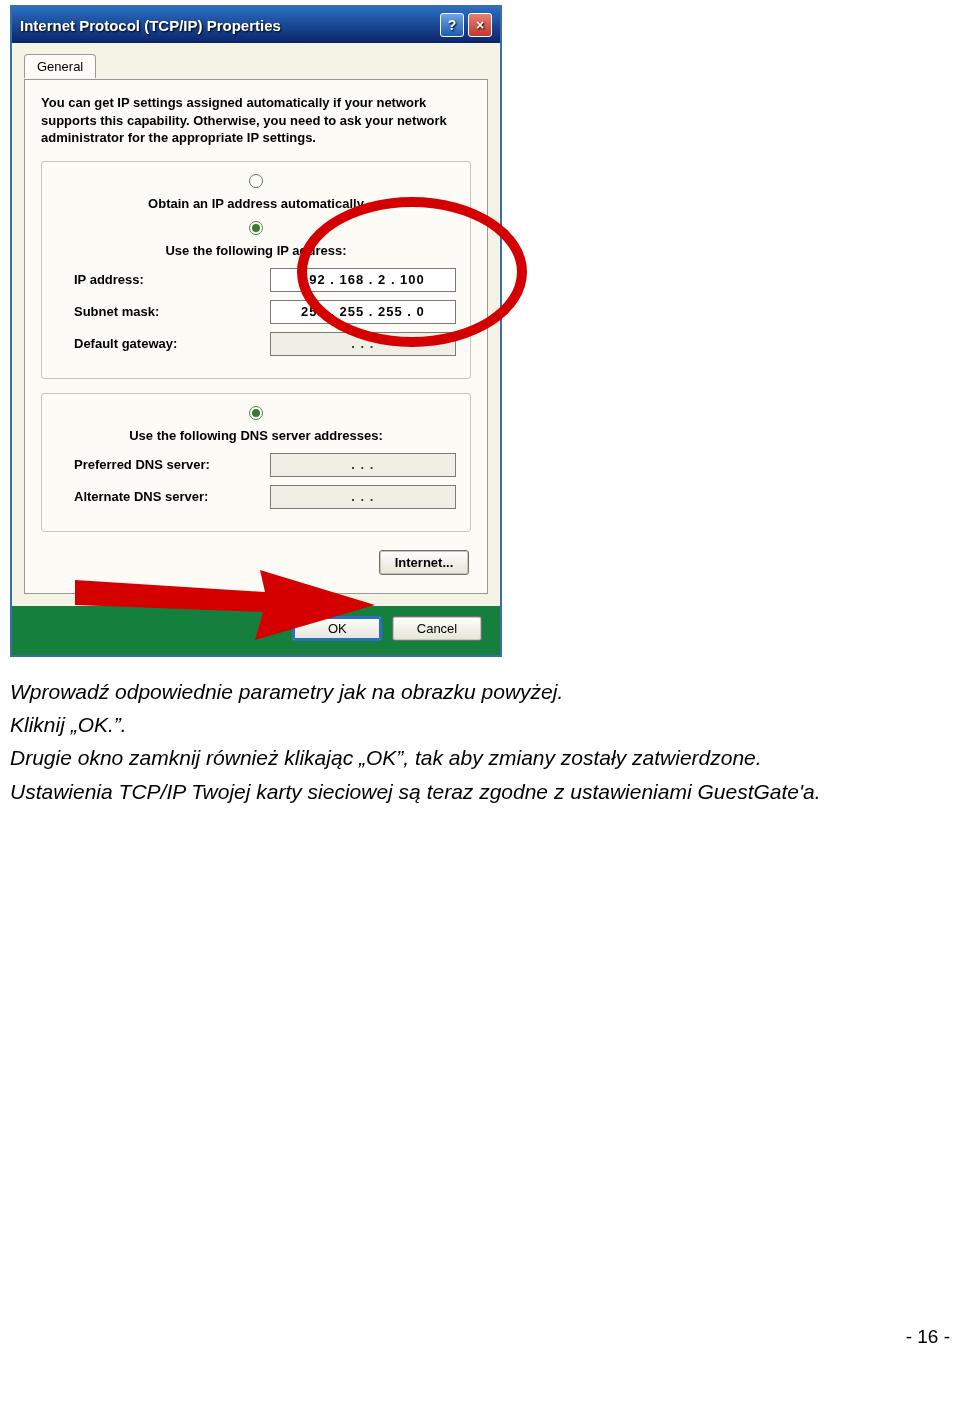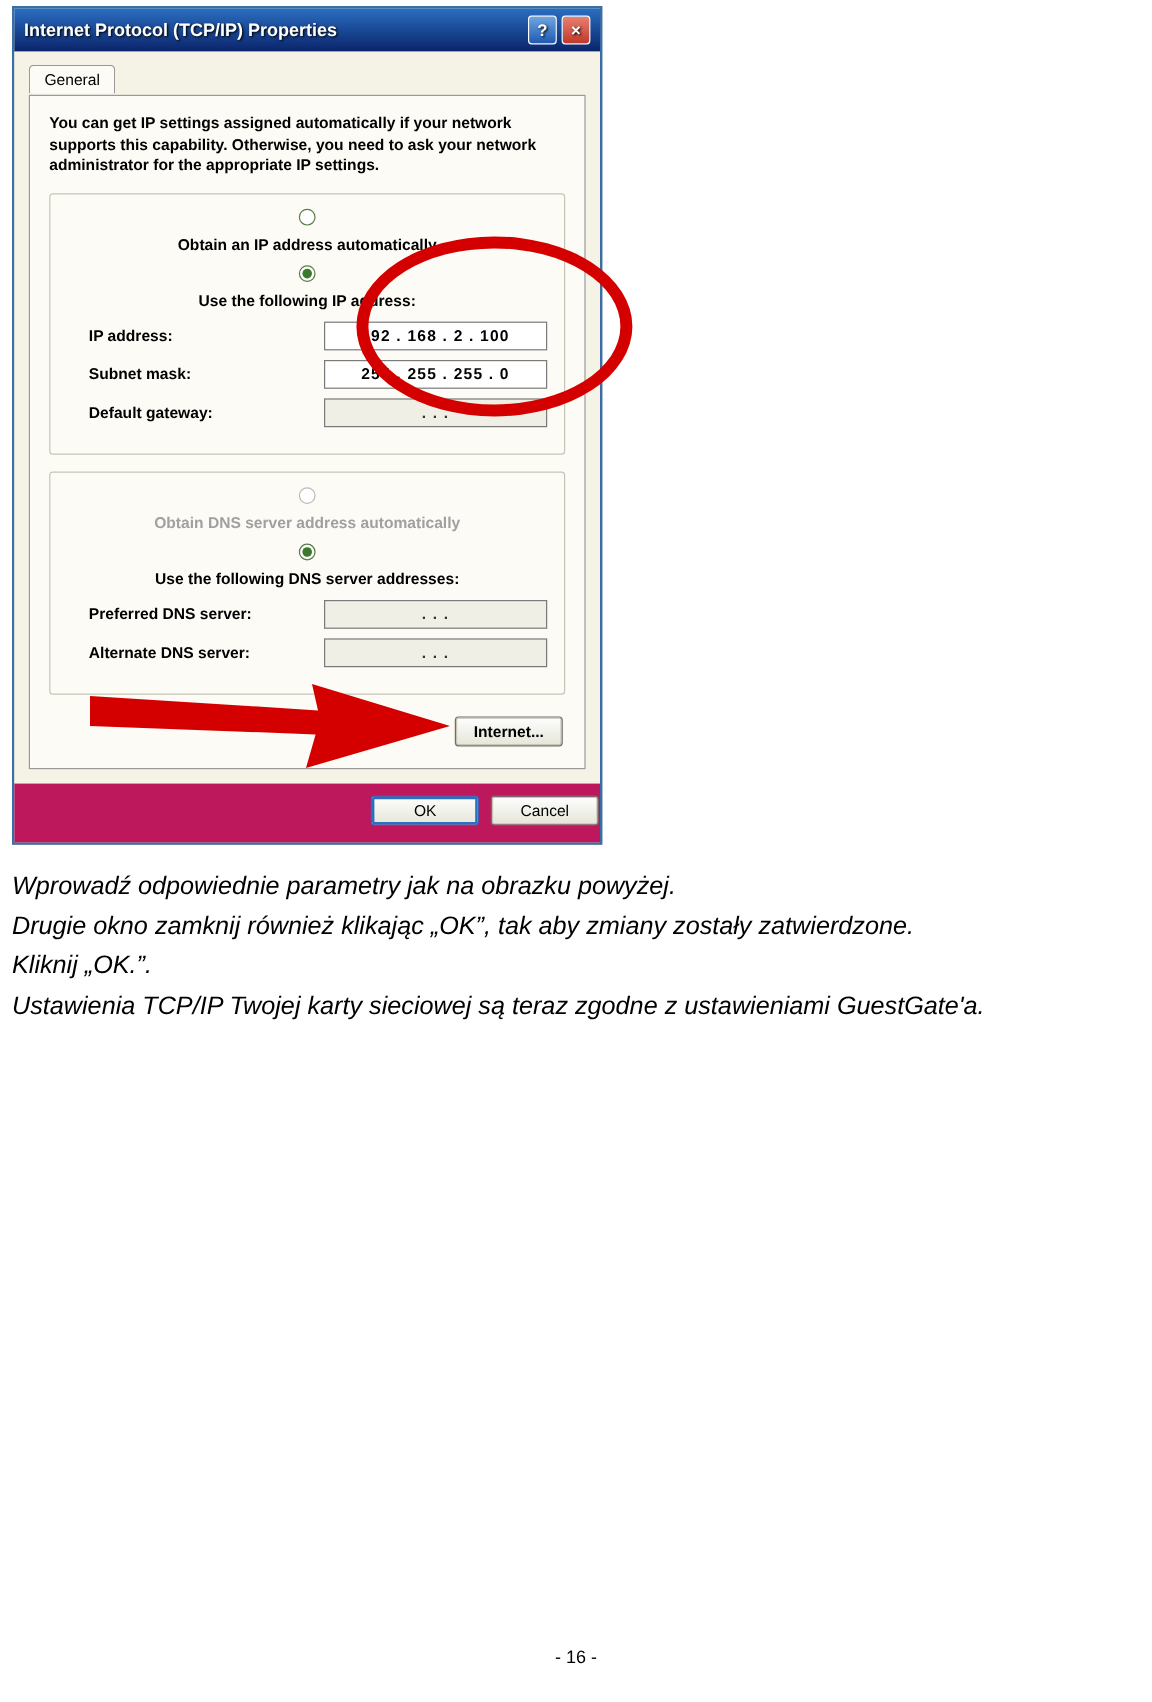--- a/index.html
+++ b/index.html
@@ -132,22 +132,22 @@
     padding: 0 4px;
     letter-spacing: 1px;
   }
   .ip-input.disabled { background: #f0efe6; color: #333; }
   .right-btns {
     text-align: right;
     padding: 4px 2px 2px 2px;
   }
   .dlg-btns {
     text-align: right;
-    padding: 10px 1px 14px 14px;
-    background: #be185d;
+    padding: 10px 18px 14px 14px;
+    background: #15803d;
   }
   .xp-button {
     display: inline-block;
     min-width: 90px;
     padding: 4px 14px;
     border: 1px solid #6f6f6f;
     border-radius: 3px;
     background: linear-gradient(to bottom,#fefefe,#e6e5d8);
     font-size: 13px;
     text-align: center;
@@ -171,23 +171,23 @@
     pointer-events: none;
   }
   .instructions {
     font-family: Arial, sans-serif;
     font-size: 21px;
     line-height: 1.4;
     margin-top: 12px;
   }
   .instructions p { margin-bottom: 4px; font-style: italic; }
   .page-num {
-    text-align: center;
+    text-align: right;
     font-family: Arial, sans-serif;
-    font-size: 15px;
+    font-size: 19px;
     margin-top: 520px;
   }
 </style>
 </head>
 <body>
 
 <div class="page">
 
 <div class="window">
   <div class="titlebar">
@@ -226,24 +226,20 @@
         <div class="field-row">
           <span class="field-label">Default gateway:</span>
           <span class="ip-input disabled">.          .          .</span>
         </div>
 
         <div class="red-circle" style="top:35px; left:255px;"></div>
       </div>
 
       <div class="groupbox">
         <div class="radio-row">
-          <span class="radio disabled"></span>
-          <span class="disabled-text">Obtain DNS server address automatically</span>
-        </div>
-        <div class="radio-row">
           <span class="radio checked"></span>
           <span>Use the following DNS server addresses:</span>
         </div>
         <div class="field-row">
           <span class="field-label">Preferred DNS server:</span>
           <span class="ip-input disabled">.          .          .</span>
         </div>
         <div class="field-row">
           <span class="field-label">Alternate DNS server:</span>
           <span class="ip-input disabled">.          .          .</span>
@@ -261,20 +257,20 @@
   </div>
 
   <div class="dlg-btns">
     <span class="xp-button focus">OK</span>
     <span class="xp-button">Cancel</span>
   </div>
 </div>
 
 <div class="instructions">
   <p>Wprowadź odpowiednie parametry jak na obrazku powyżej.</p>
+  <p>Kliknij „OK.”.</p>
   <p>Drugie okno zamknij również klikając „OK”, tak aby zmiany zostały zatwierdzone.</p>
-  <p>Kliknij „OK.”.</p>
   <p>Ustawienia TCP/IP Twojej karty sieciowej są teraz zgodne z ustawieniami GuestGate'a.</p>
 </div>
 
 <div class="page-num">- 16 -</div>
 
 </div>
 
 </body></html>

